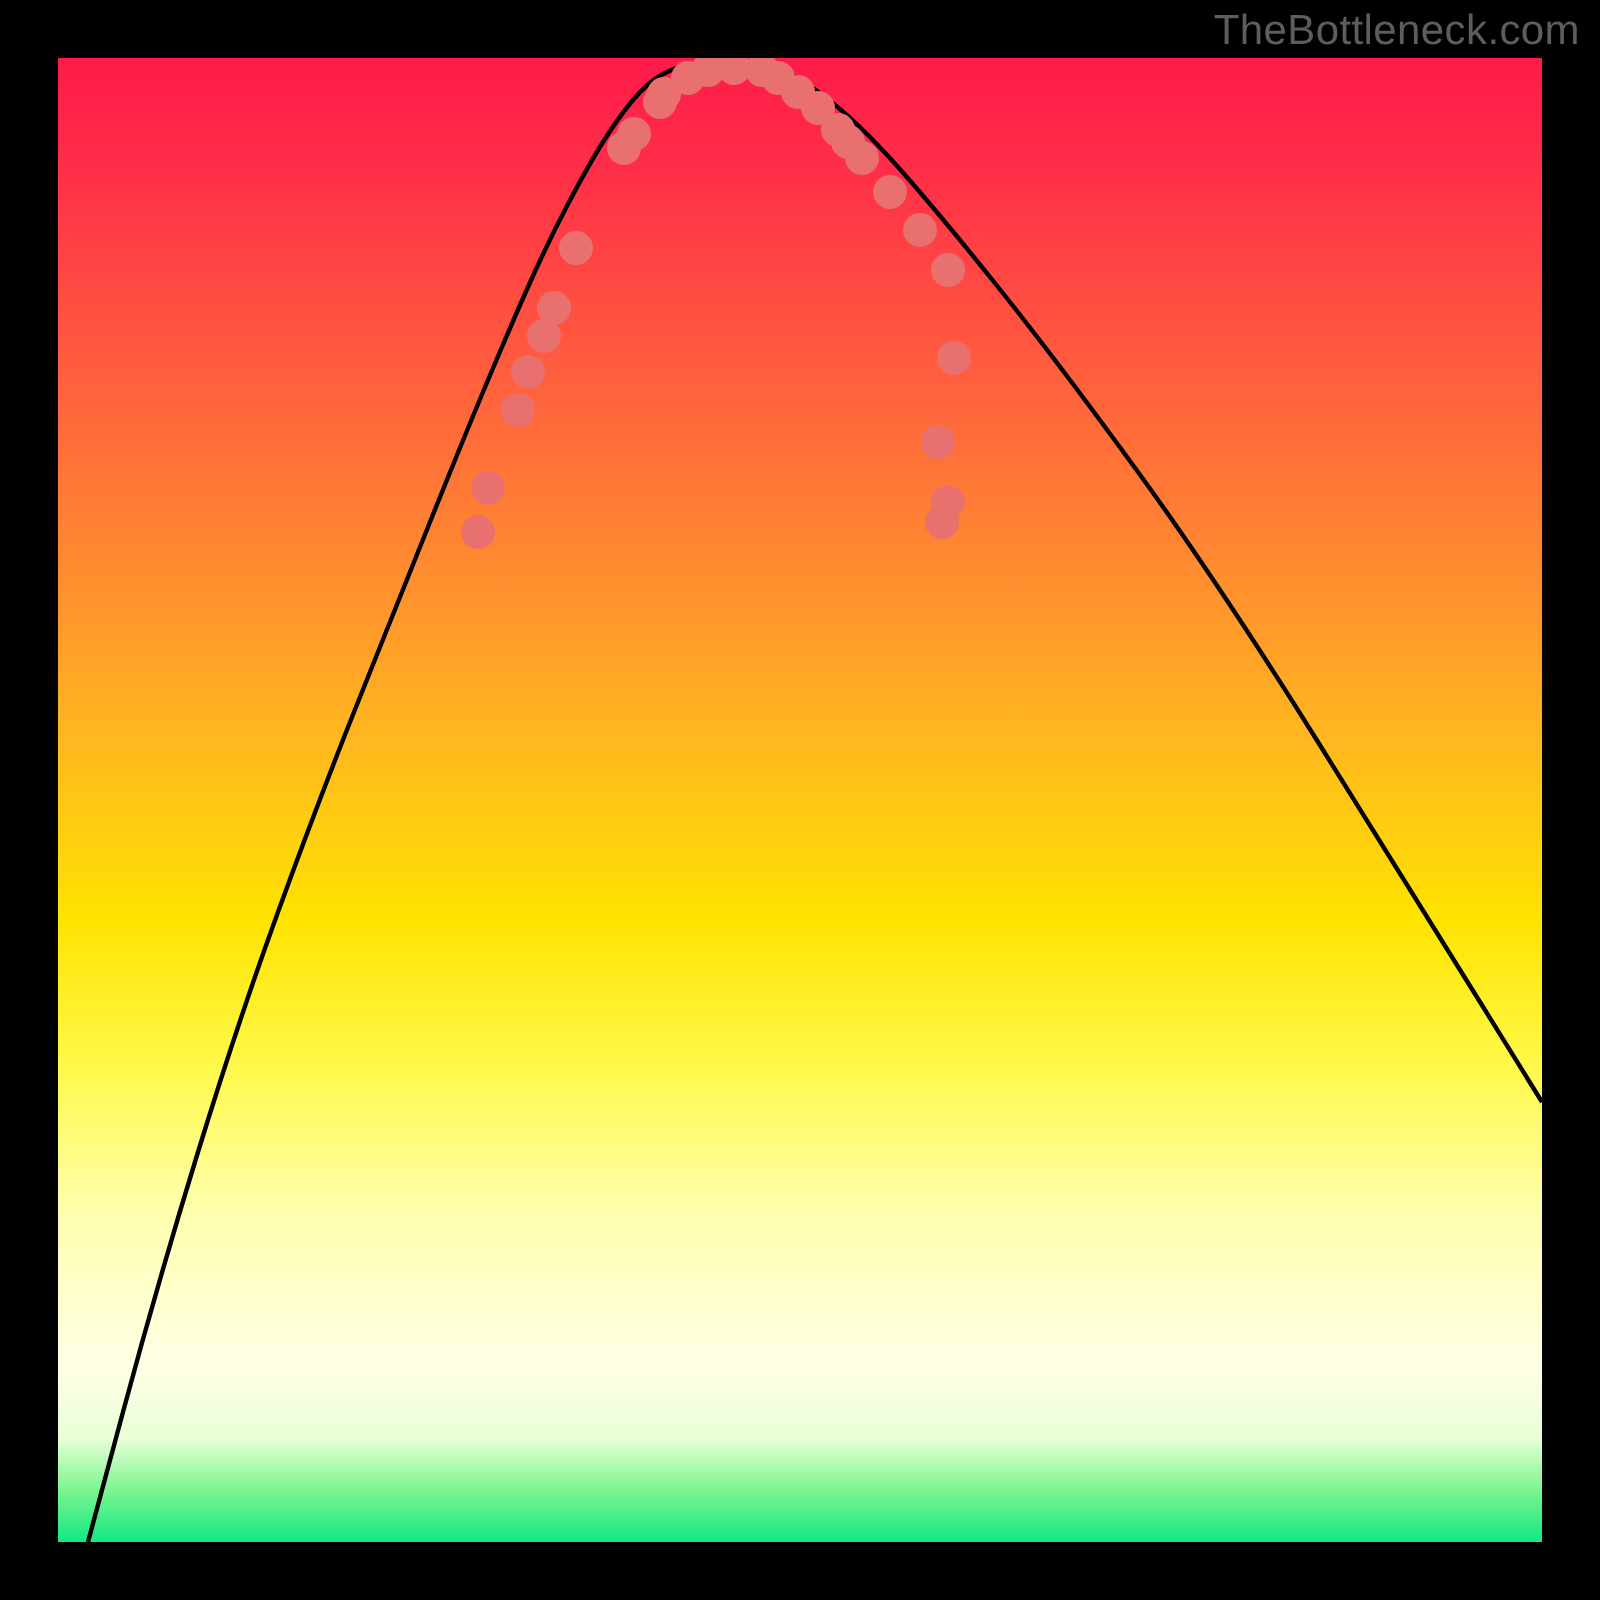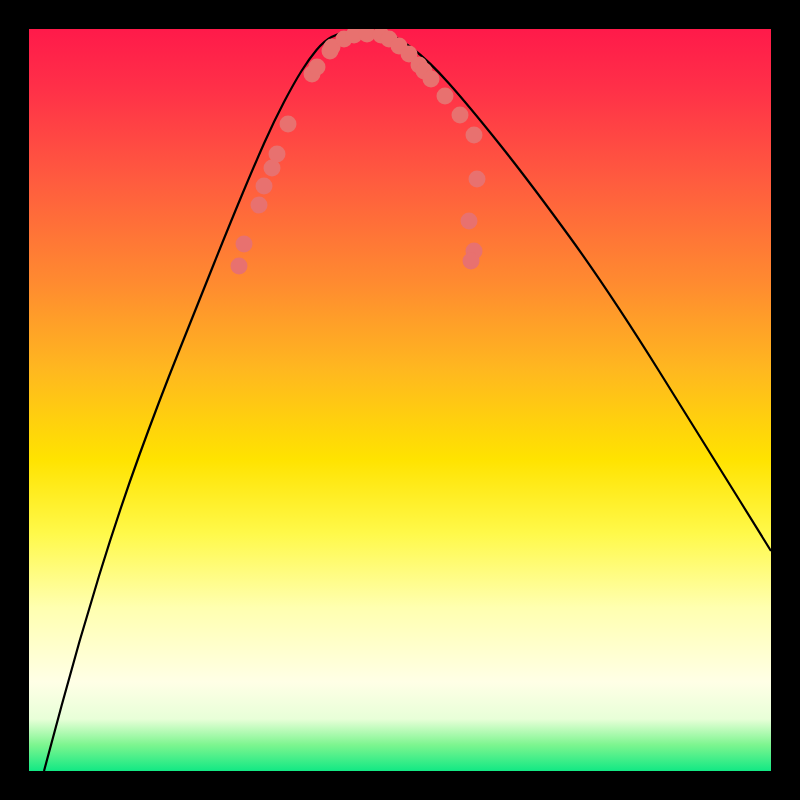--- a/index.html
+++ b/index.html
@@ -88,13 +88,14 @@
           <circle cx="416" cy="67" r="8.5" fill="#e8716f"></circle>
           <circle cx="431" cy="86" r="8.5" fill="#e8716f"></circle>
           <circle cx="445" cy="106" r="8.5" fill="#e8716f"></circle>
           <circle cx="448" cy="150" r="8.5" fill="#e8716f"></circle>
           <circle cx="440" cy="192" r="8.5" fill="#e8716f"></circle>
           <circle cx="445" cy="222" r="8.5" fill="#e8716f"></circle>
           <circle cx="442" cy="232" r="8.5" fill="#e8716f"></circle>
         </g>
     </svg>
   </div>
+  <div class="watermark">TheBottleneck.com</div>
 </div>
 
 </body></html>

